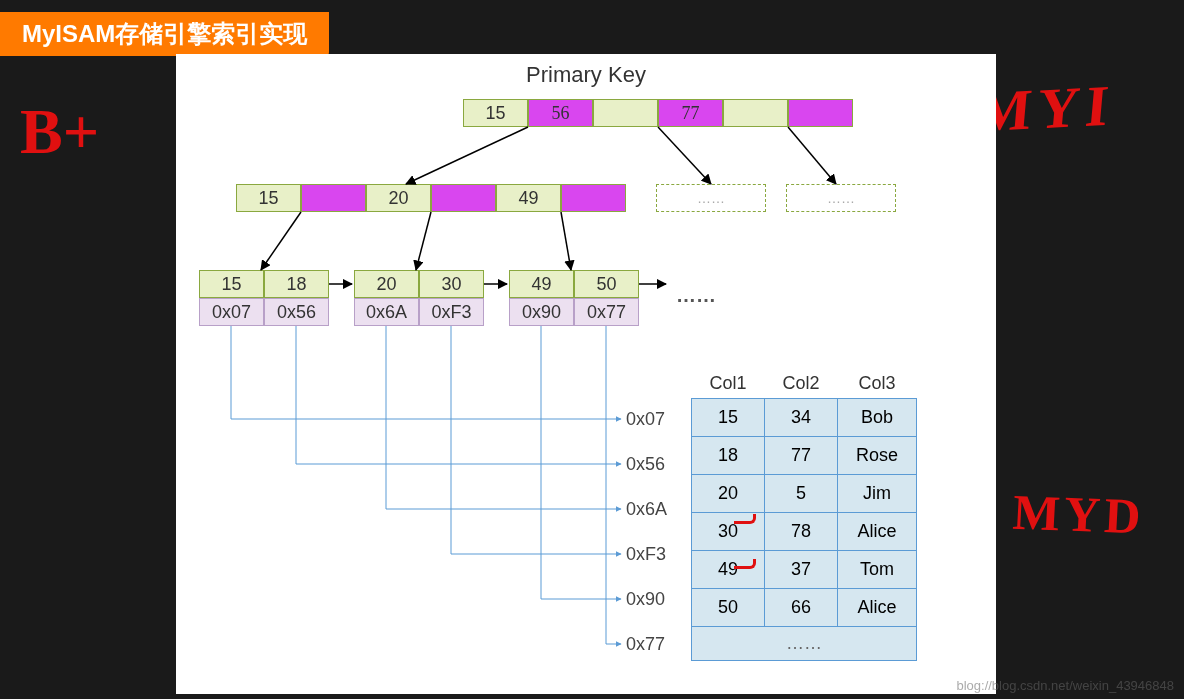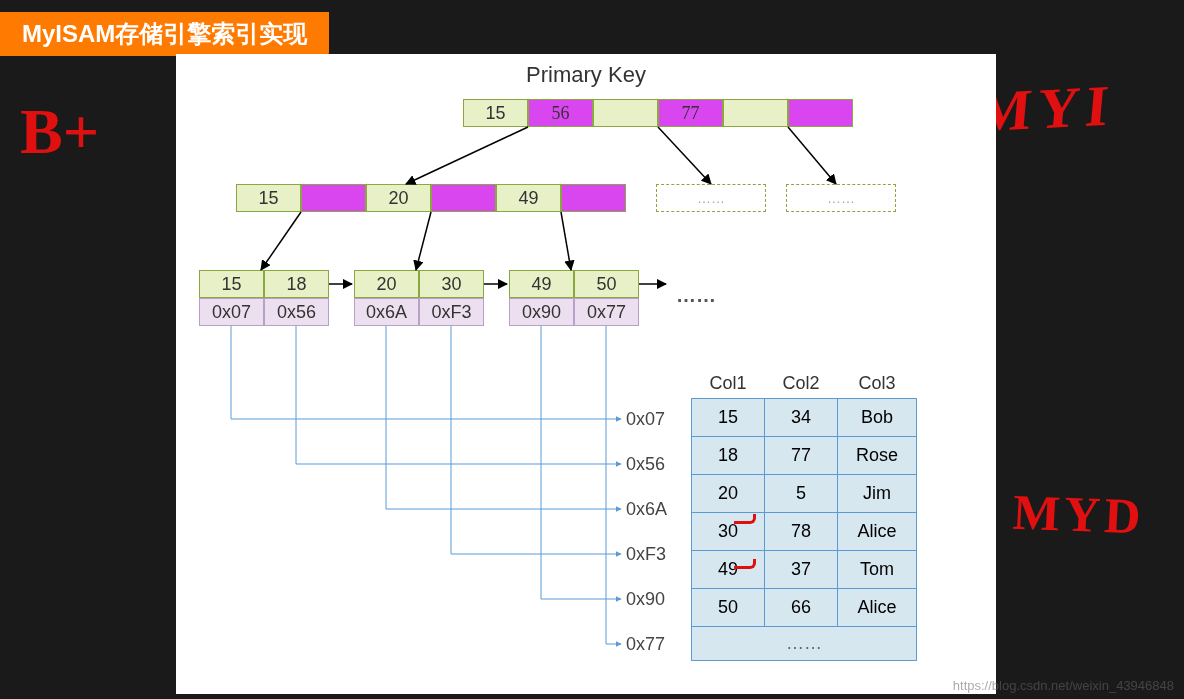--- a/index.html
+++ b/index.html
@@ -267,13 +267,13 @@
 
     <polyline points="275,272 275,500 445,500" class="arrow-blue" marker-end="url(#abl)"></polyline>
 
     <polyline points="365,272 365,545 445,545" class="arrow-blue" marker-end="url(#abl)"></polyline>
 
     <polyline points="430,272 430,590 445,590" class="arrow-blue" marker-end="url(#abl)"></polyline>
   </svg>
 
 </div>
 
-<div class="watermark">https://blog.csdn.net/weixin_43946848</div>
+<div class="watermark">blog://blog.csdn.net/weixin_43946848</div>
 
 </body></html>

